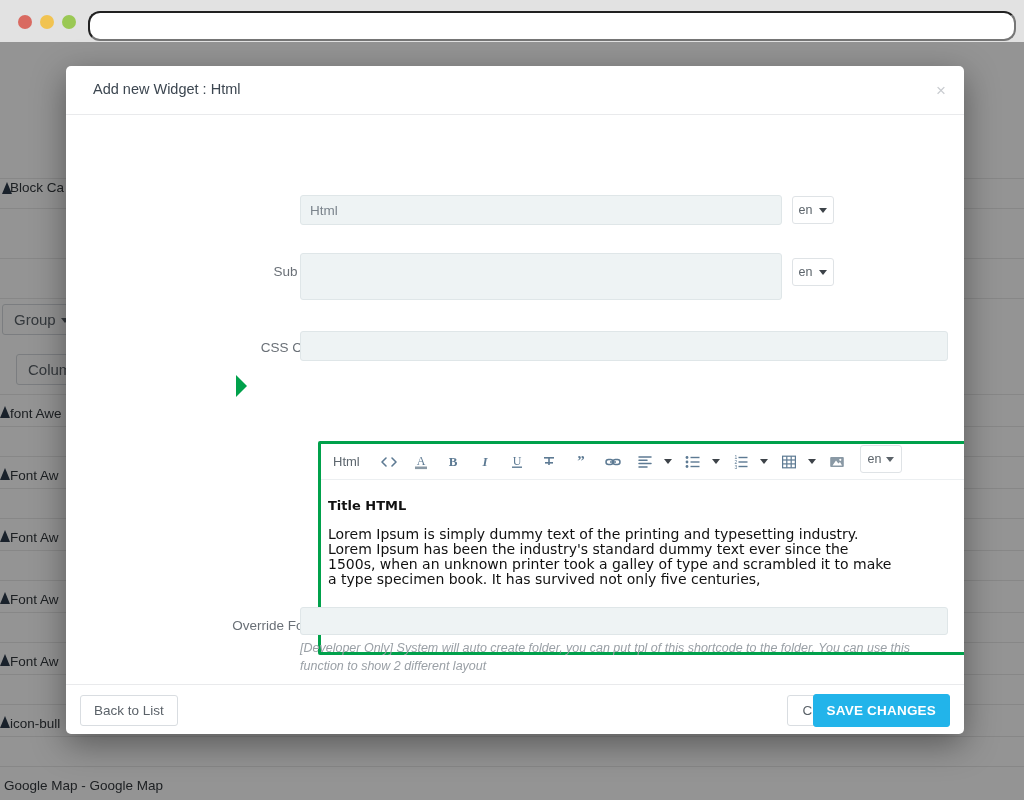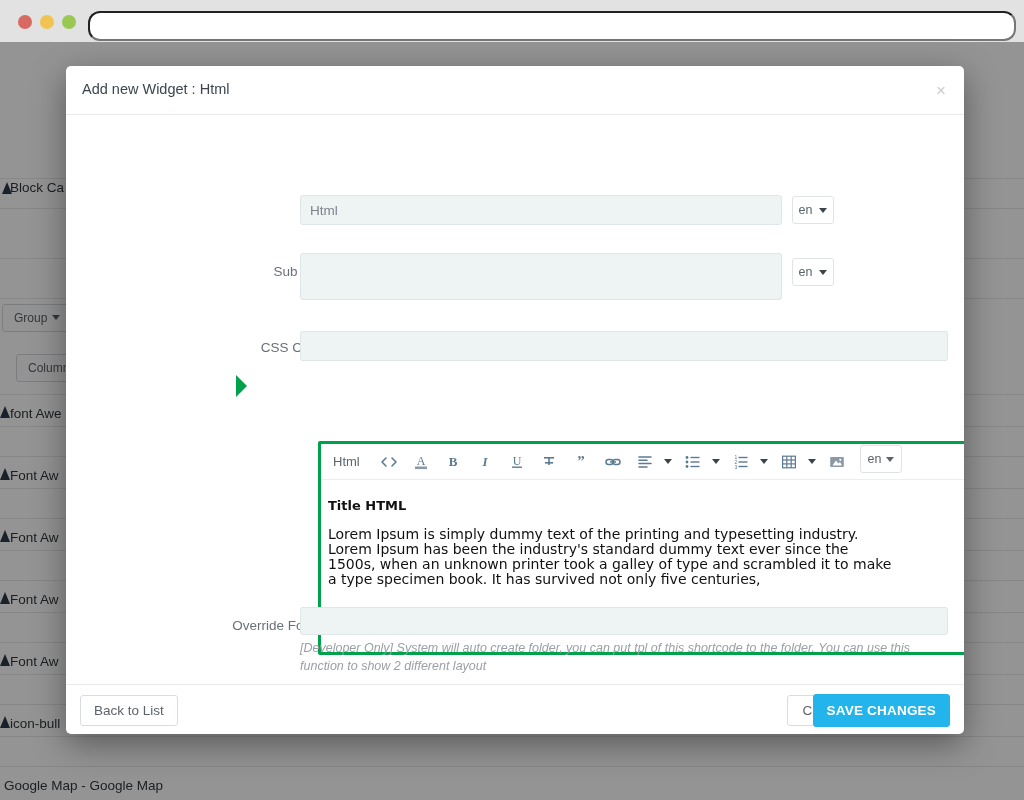--- a/index.html
+++ b/index.html
@@ -19,32 +19,32 @@
   .l-yellow{background:#f1c351;}
   .l-green{background:#9ac854;}
   .urlbar{position:absolute;left:88px;top:11px;width:920px;height:24px;background:#ffffff;border-radius:12px;}
 
   
   .page{position:absolute;left:0;top:42px;width:1024px;height:758px;background:#ffffff;overflow:hidden;}
   .bg-row{position:absolute;left:0;width:1024px;border-top:1px solid #e8e8e8;box-sizing:border-box;}
   .bg-text{position:absolute;font-size:13.5px;color:#33383d;white-space:nowrap;}
   .bg-tri{position:absolute;width:0;height:0;border-left:5px solid transparent;border-right:5px solid transparent;border-bottom:12px solid #2b3a4a;}
   .bg-btn{position:absolute;border:1px solid #d4d8dc;border-radius:3px;background:#fdfdfd;
-          font-size:12px;color:#5b6269;padding:6px 11px;white-space:nowrap;box-sizing:border-box;}
+          font-size:15px;color:#5b6269;padding:6px 11px;white-space:nowrap;box-sizing:border-box;}
   .caret{display:inline-block;width:0;height:0;margin-left:5px;vertical-align:2px;
          border-left:4px solid transparent;border-right:4px solid transparent;border-top:5px solid #5b6269;}
 
   
   .backdrop{position:absolute;left:0;top:42px;width:1024px;height:758px;background:rgba(0,0,0,0.42);}
 
   
   .modal{position:absolute;left:66px;top:66px;width:898px;height:668px;background:#ffffff;
          border-radius:5px;box-shadow:0 10px 34px rgba(0,0,0,0.40);overflow:hidden;}
   .modal-head{position:relative;height:48px;border-bottom:1px solid #e9eaec;}
-  .modal-title{position:absolute;left:16px;top:15px;font-size:14.5px;color:#3c4650;}
+  .modal-title{position:absolute;left:27px;top:15px;font-size:14.5px;color:#3c4650;}
   .modal-close{position:absolute;right:14px;top:14px;font-size:17px;color:#c9ccd0;line-height:1;
                background:none;border:none;padding:2px 4px;cursor:pointer;font-family:"Liberation Sans",sans-serif;}
 
   .modal-body{position:relative;height:570px;}
   .flabel{position:absolute;text-align:right;font-size:13.5px;color:#6a7077;white-space:nowrap;}
   .finput{position:absolute;background:#eef3f4;border:1px solid #dfe6e8;border-radius:3px;
           box-sizing:border-box;font-size:13.5px;color:#7b848c;font-family:"Liberation Sans",sans-serif;
           padding:7px 9px;outline:none;}
   .lang-btn{position:absolute;width:42px;height:28px;background:#ffffff;border:1px solid #dfe3e6;
             border-radius:3px;font-size:12.5px;color:#5c646b;box-sizing:border-box;

